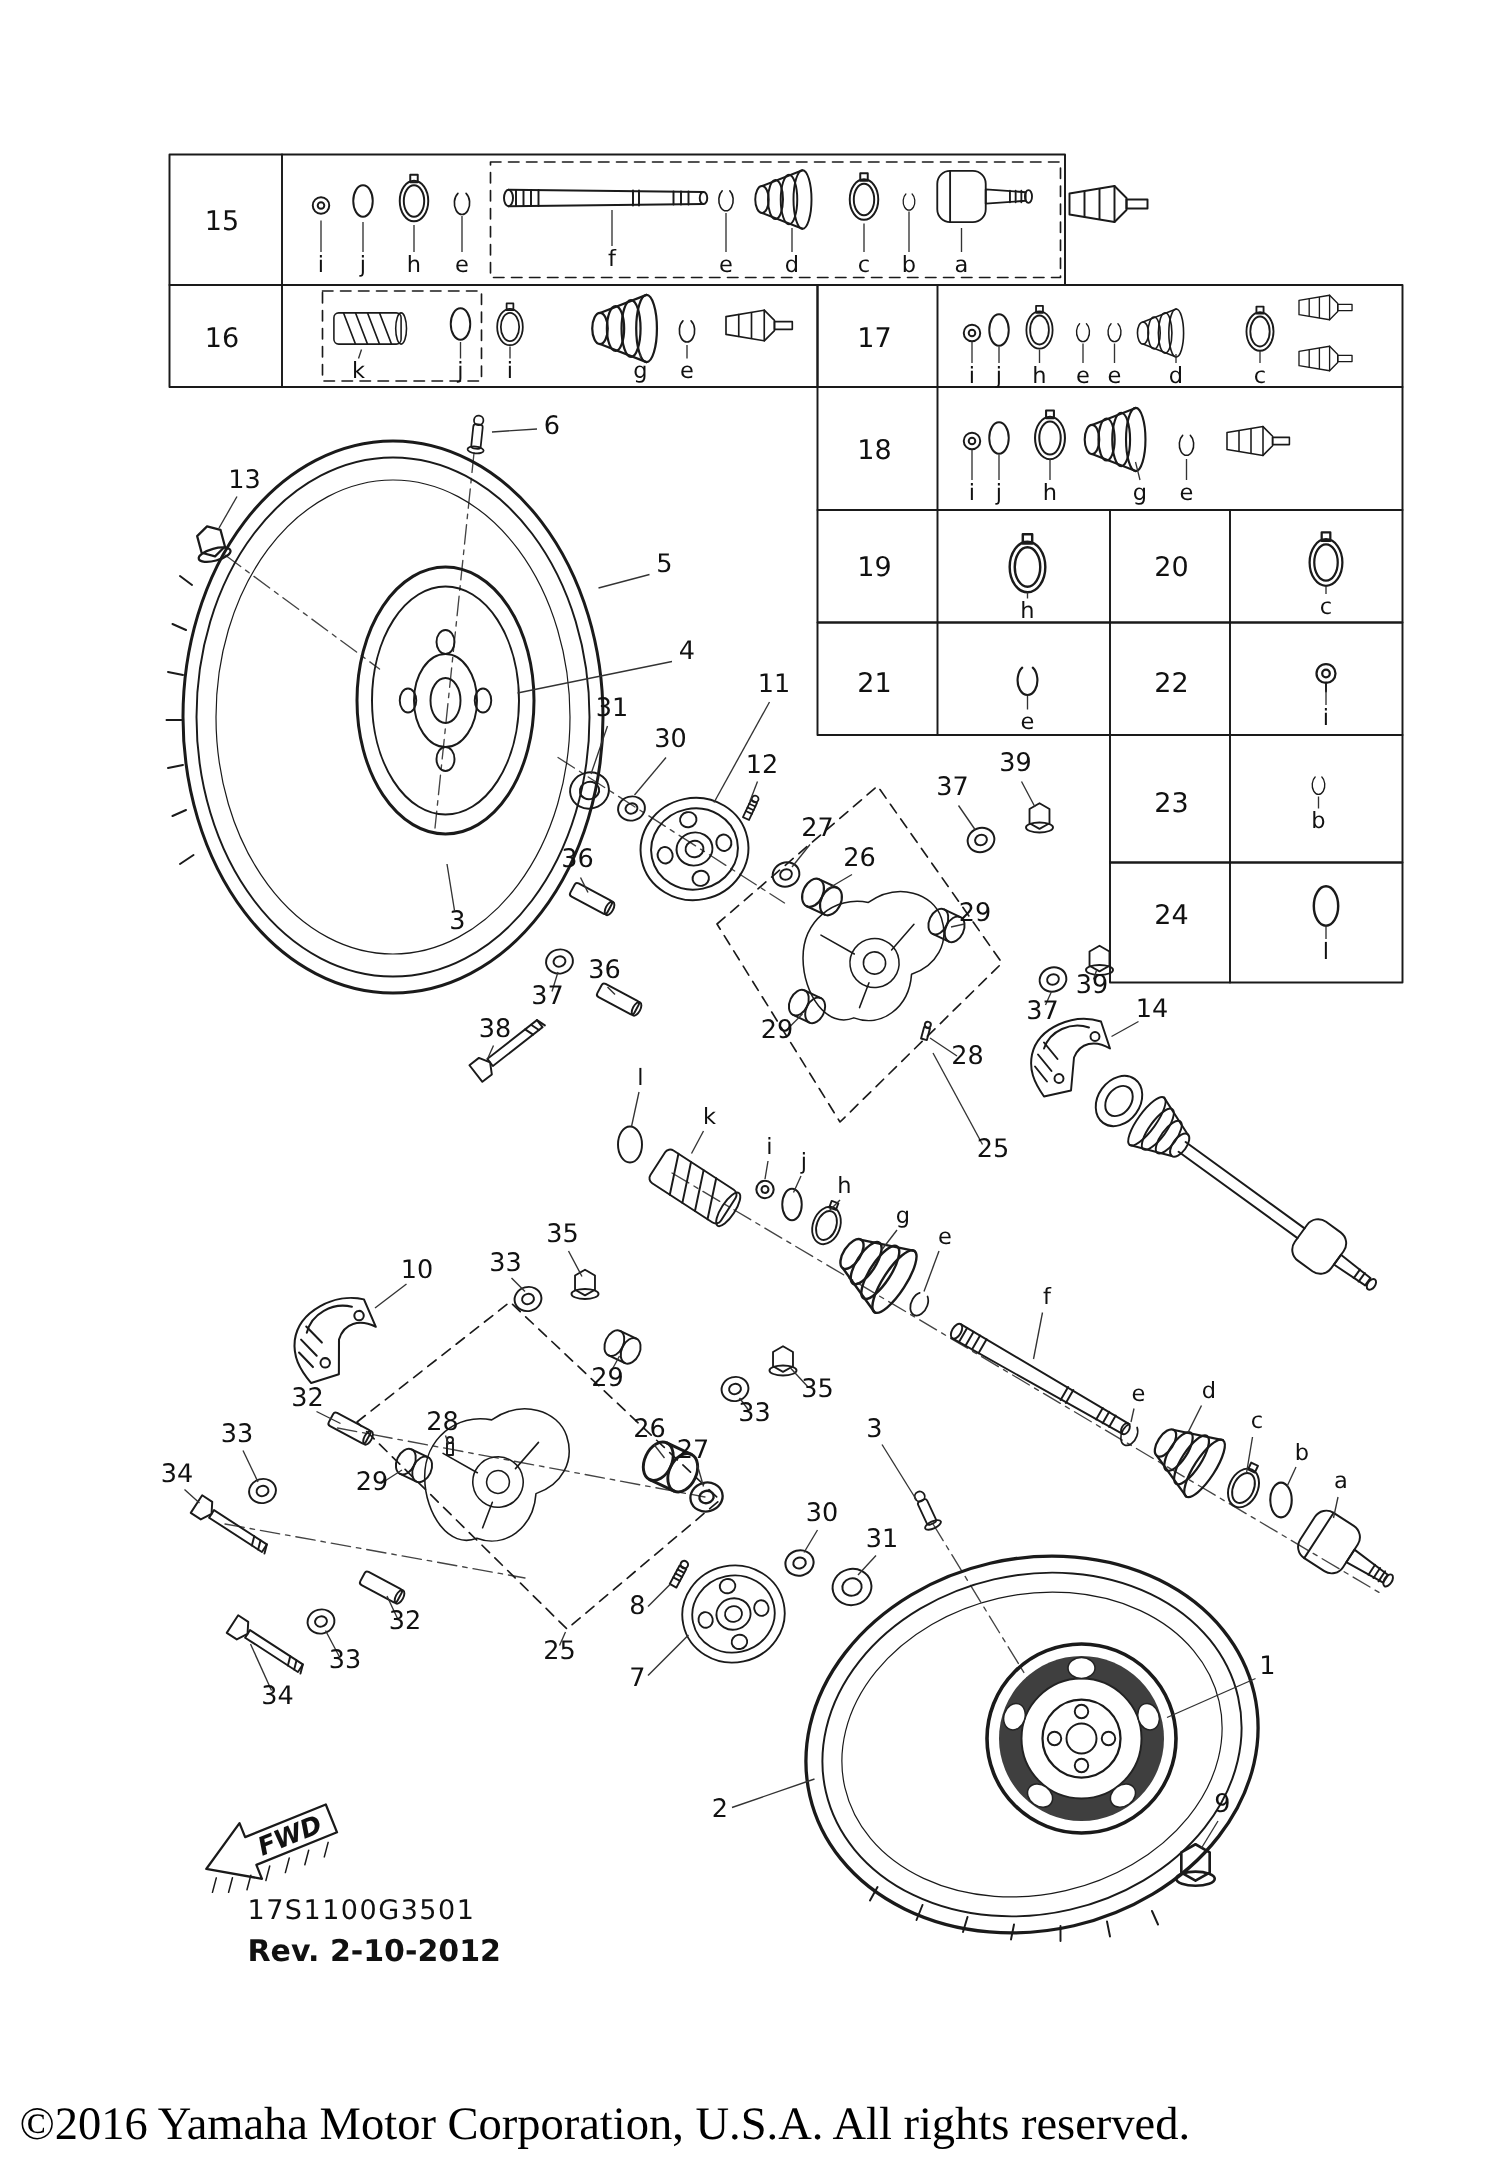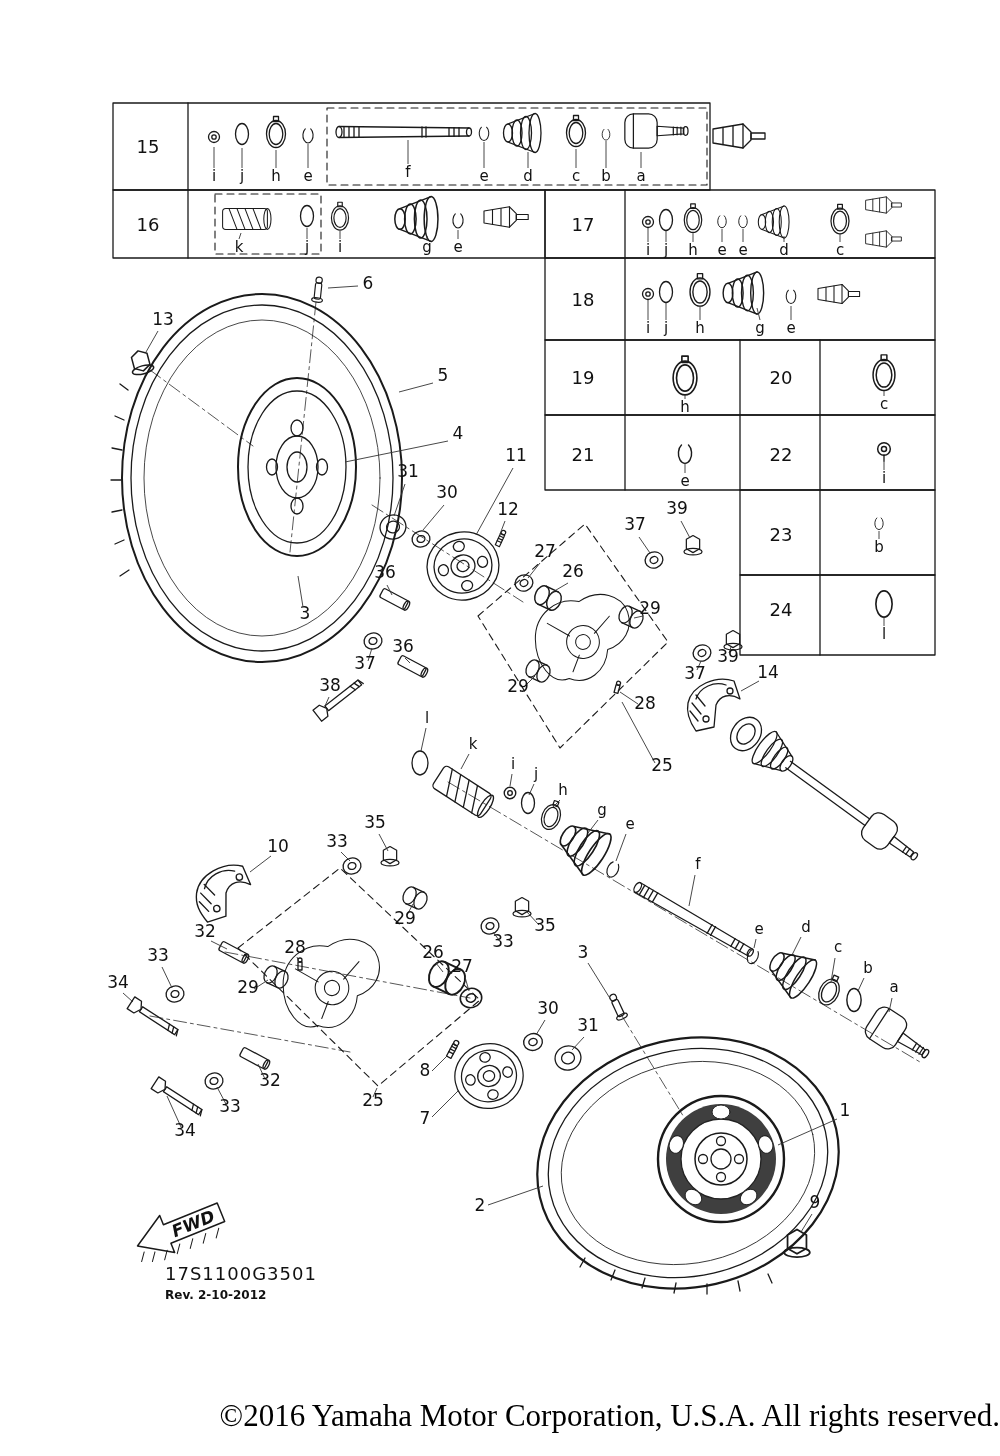--- a/index.html
+++ b/index.html
@@ -11,22 +11,22 @@
   .dash{stroke-dasharray:13 4 3 4;stroke-width:0.9;stroke:#444;}
   .lbl{font-family:"DejaVu Sans","Liberation Sans",sans-serif;fill:#111;stroke:none;text-anchor:middle;}
   .cell{font-size:18px;}
   .num{font-size:17px;}
   .ltr{font-size:15px;}
   .leader{stroke:#333;stroke-width:0.9;fill:none;}
   .fwdtext{font-style:italic;font-weight:bold;font-size:17px;fill:#111;stroke:none;text-anchor:middle;
            font-family:"DejaVu Sans","Liberation Sans",sans-serif;}
   .code-block{position:absolute;left:117px;top:1263px;color:#111;margin-left:48px;}
   .part-code{font-size:18px;letter-spacing:1px;}
-  .revision{font-size:12px;font-weight:bold;margin-top:4px;}
-  .copyright{position:absolute;left:0;right:0;top:1398px;text-align:right;
+  .revision{font-size:20px;font-weight:bold;margin-top:4px;}
+  .copyright{position:absolute;left:0;right:0;top:1398px;text-align:left;
              font-family:"Liberation Serif","DejaVu Serif",serif;font-size:31px;color:#000;padding-left:13px;}
 </style>
 </head>
 <body>
 
 <div class="page">
 
 <svg width="1000" height="1390" viewBox="0 0 1000 1390">
   <defs>
     <g id="tinyring">

